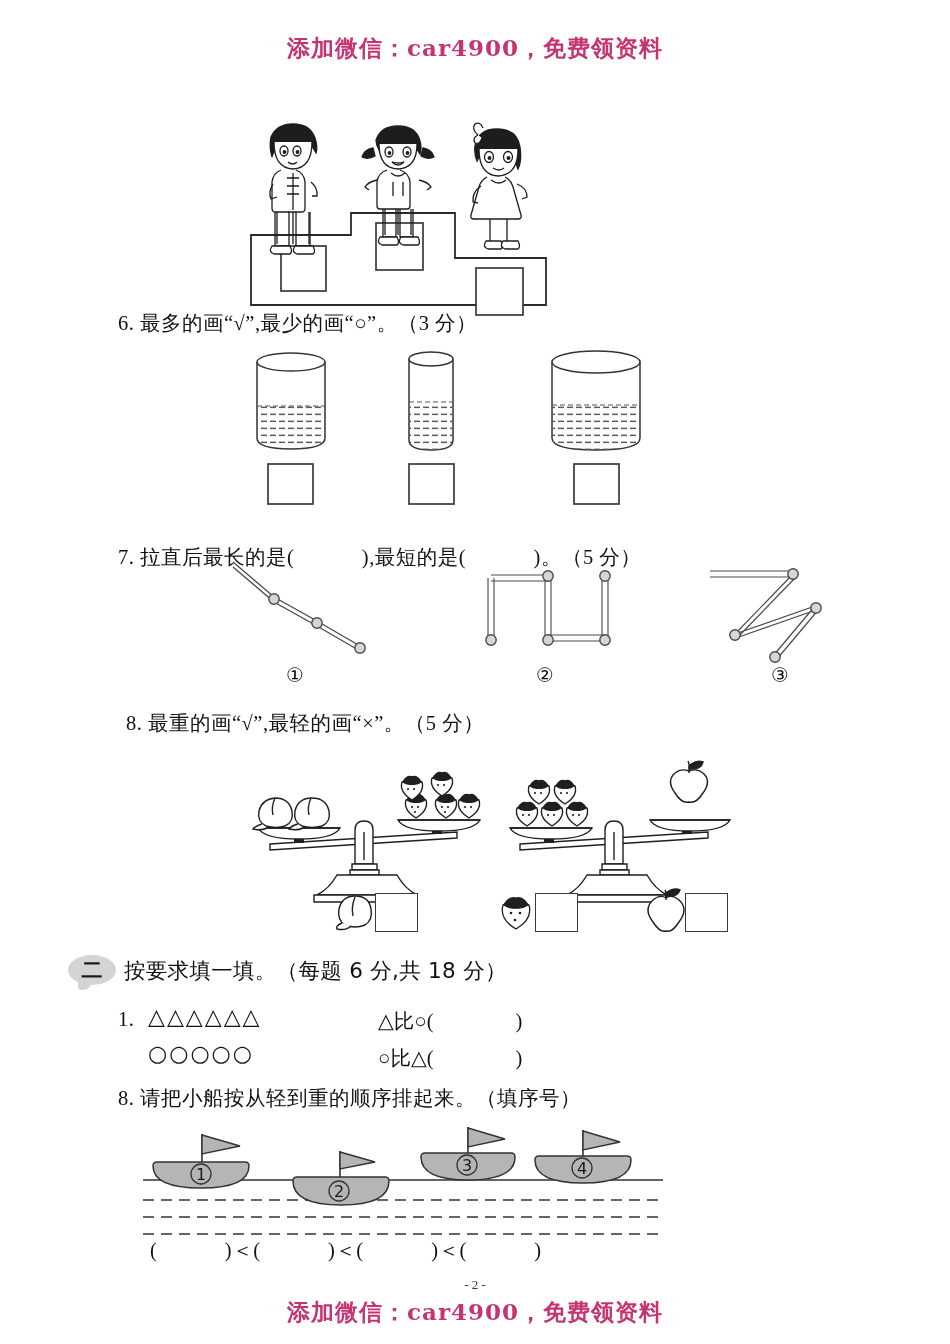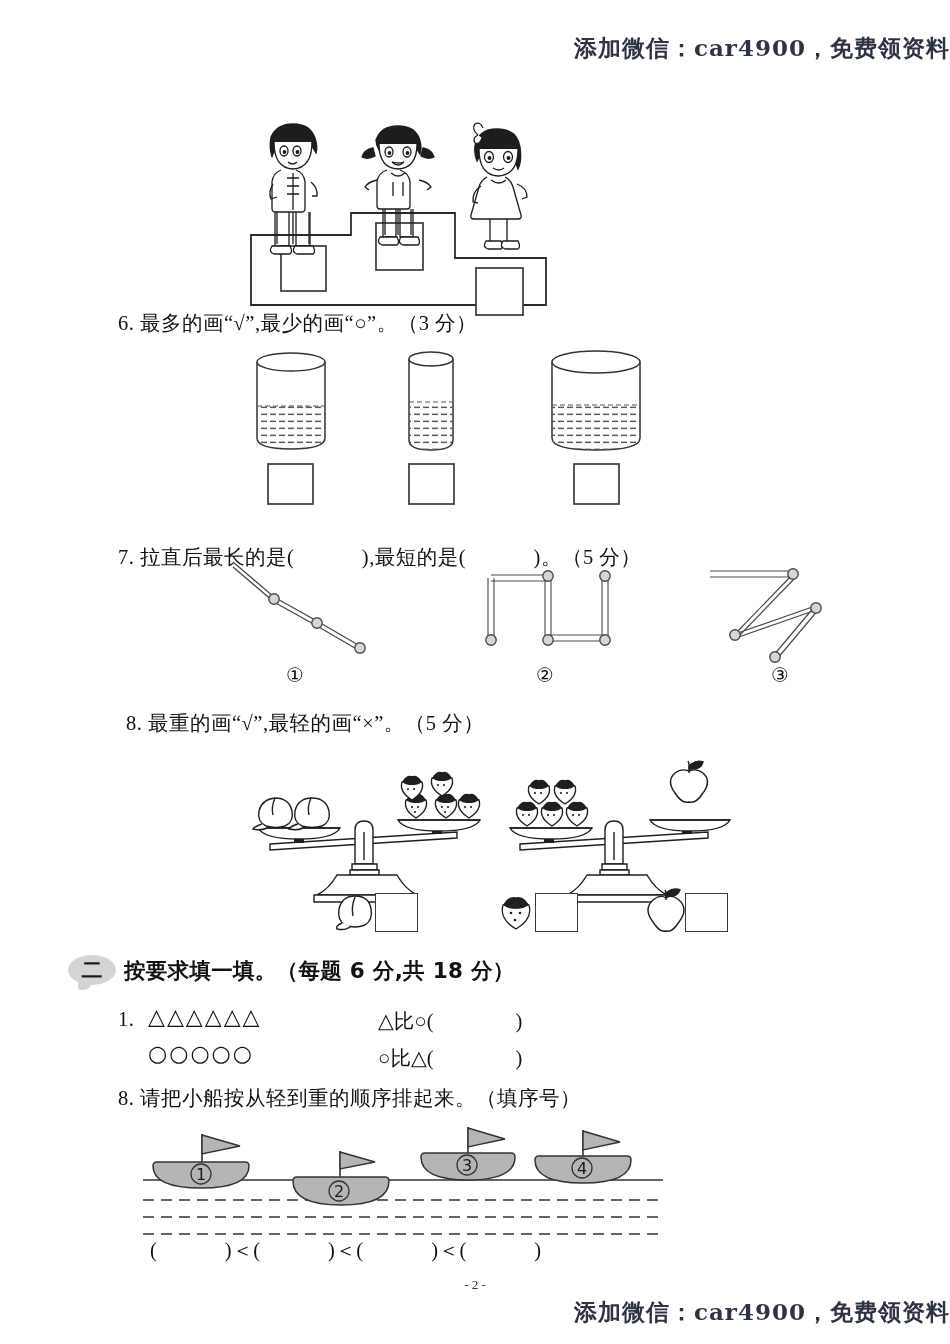--- a/index.html
+++ b/index.html
@@ -18,26 +18,26 @@
   .page {
     position: absolute;
     left: 0; top: 0;
     width: 950px; height: 1344px;
   }
 
   
   .watermark {
     position: absolute;
     width: 100%;
-    text-align: right;
+    text-align: center;
     font-family: "DejaVu Serif", serif;
     font-weight: bold;
     font-size: 23px;
     letter-spacing: 1px;
-    color: #0f172a;
+    color: #be185d;
     opacity: .88;
   }
   .watermark.top { top: 33px; }
   .watermark.bottom { top: 1297px; }
   .page-number {
     position: absolute;
     width: 100%;
     text-align: center;
     top: 1277px;
     font-size: 13px;
@@ -85,21 +85,21 @@
     content: "";
     position: absolute;
     left: 10px; bottom: -5px;
     width: 13px; height: 10px;
     background: #d4d4d4;
     border-radius: 0 0 60% 30%;
   }
   .sec-title {
     margin-left: 8px;
     font-size: 21.5px;
-    font-weight: bold;
+    font-weight: normal;
     font-family: "DejaVu Sans", "Liberation Sans", sans-serif;
     letter-spacing: .3px;
     white-space: pre;
   }
 
   
   .fig { position: absolute; }
   svg { display: block; overflow: visible; }
 
   .circnum {

